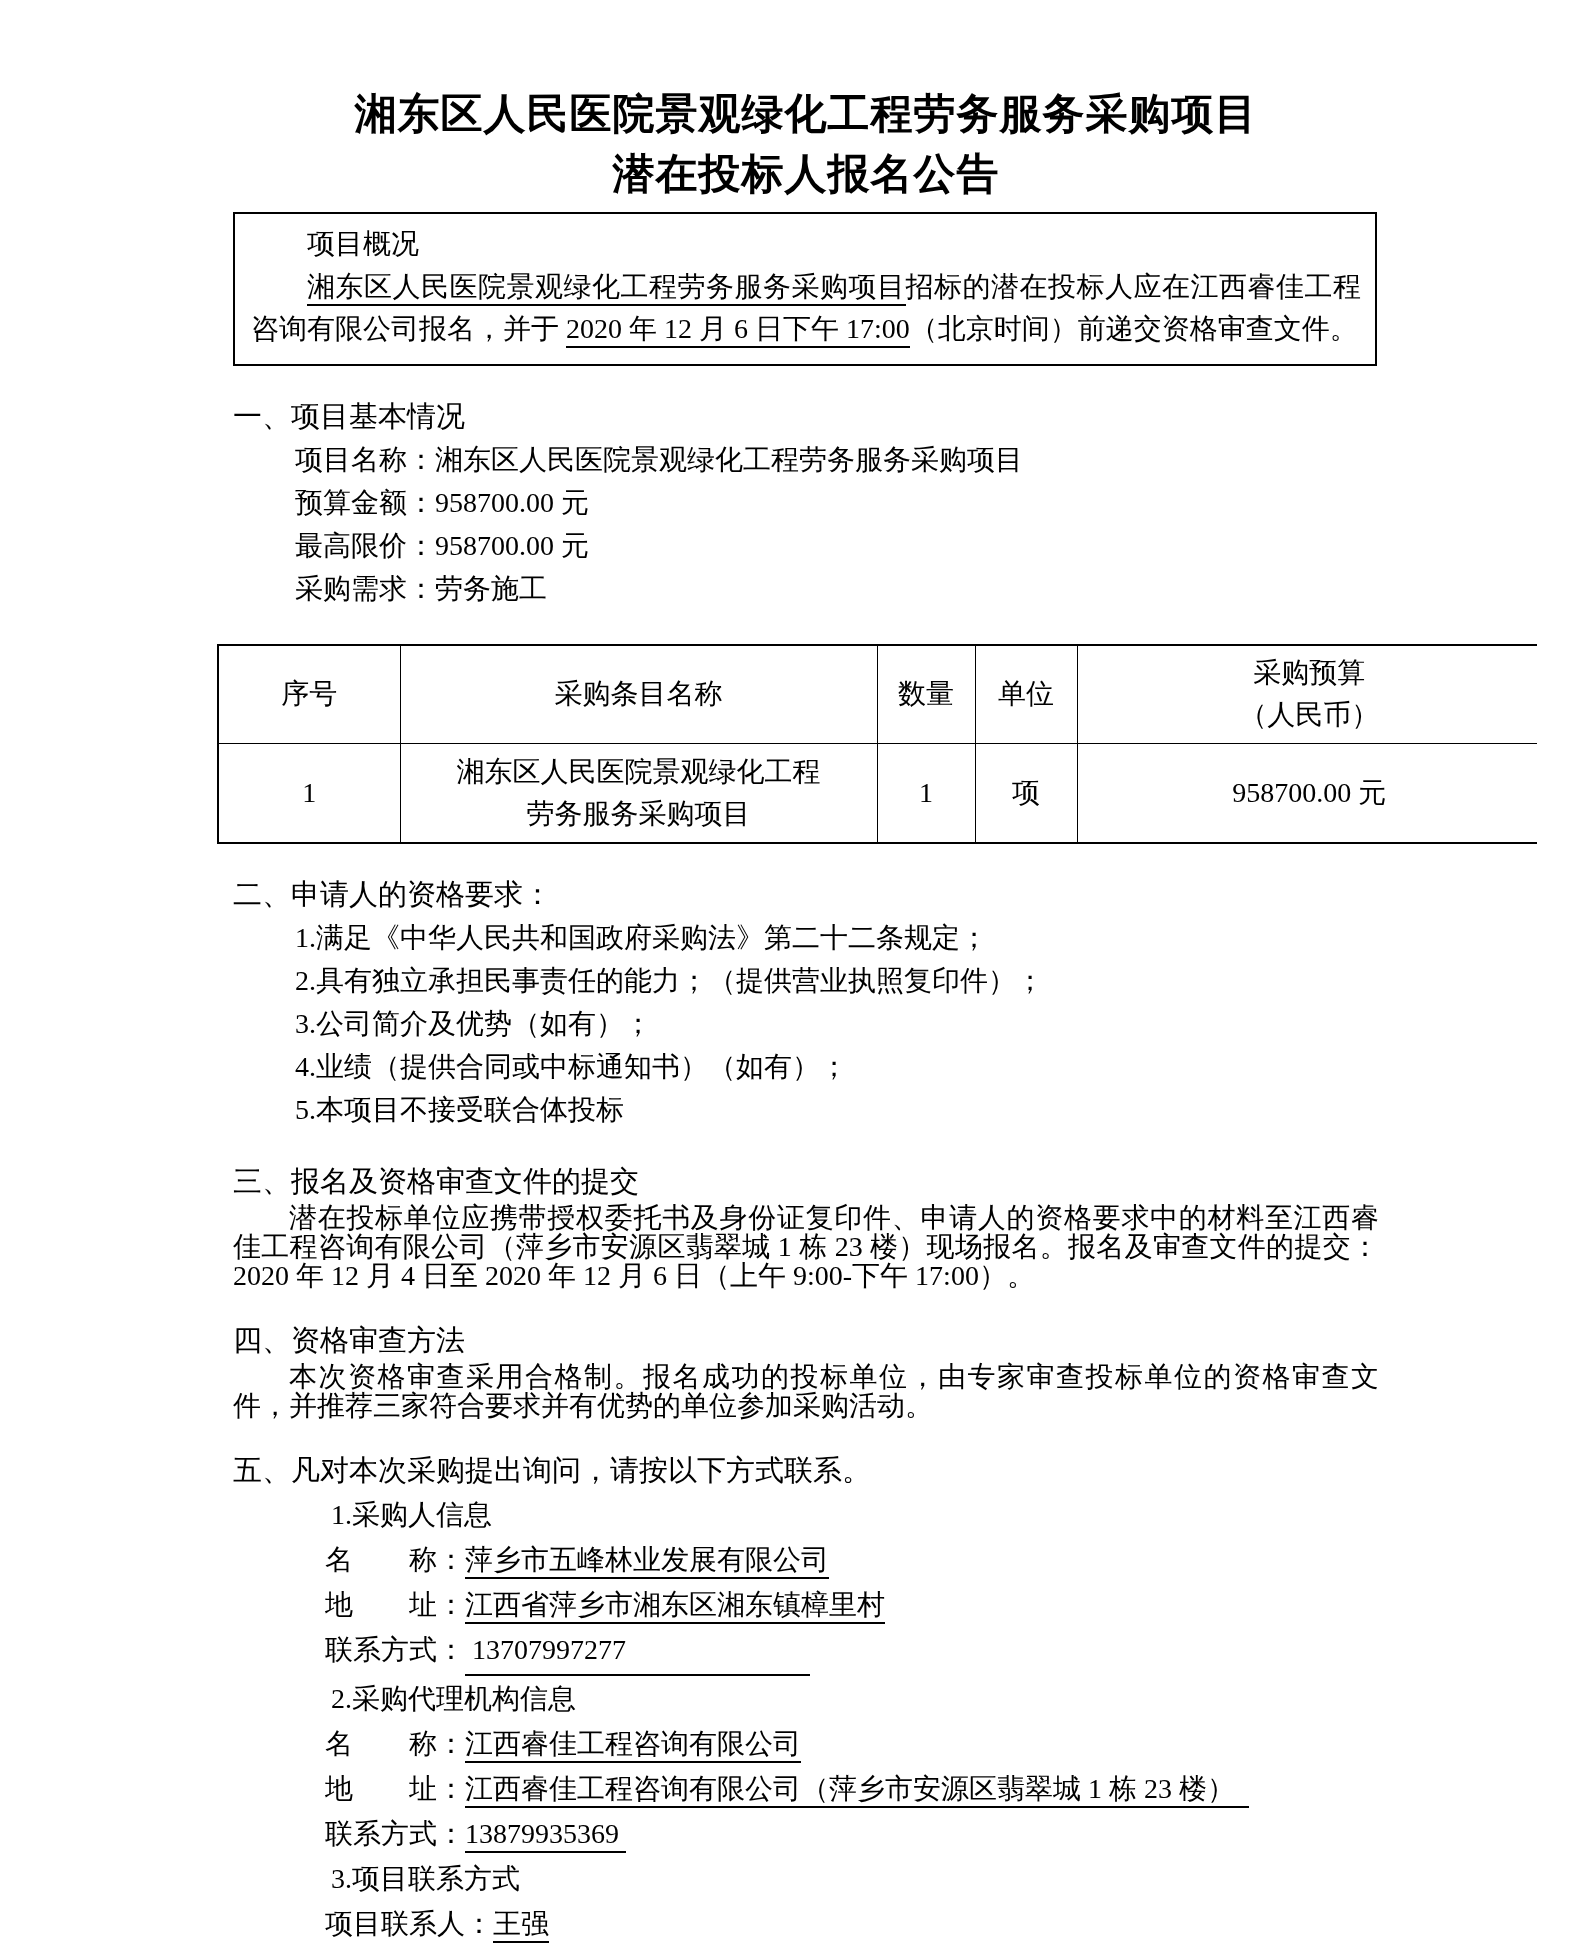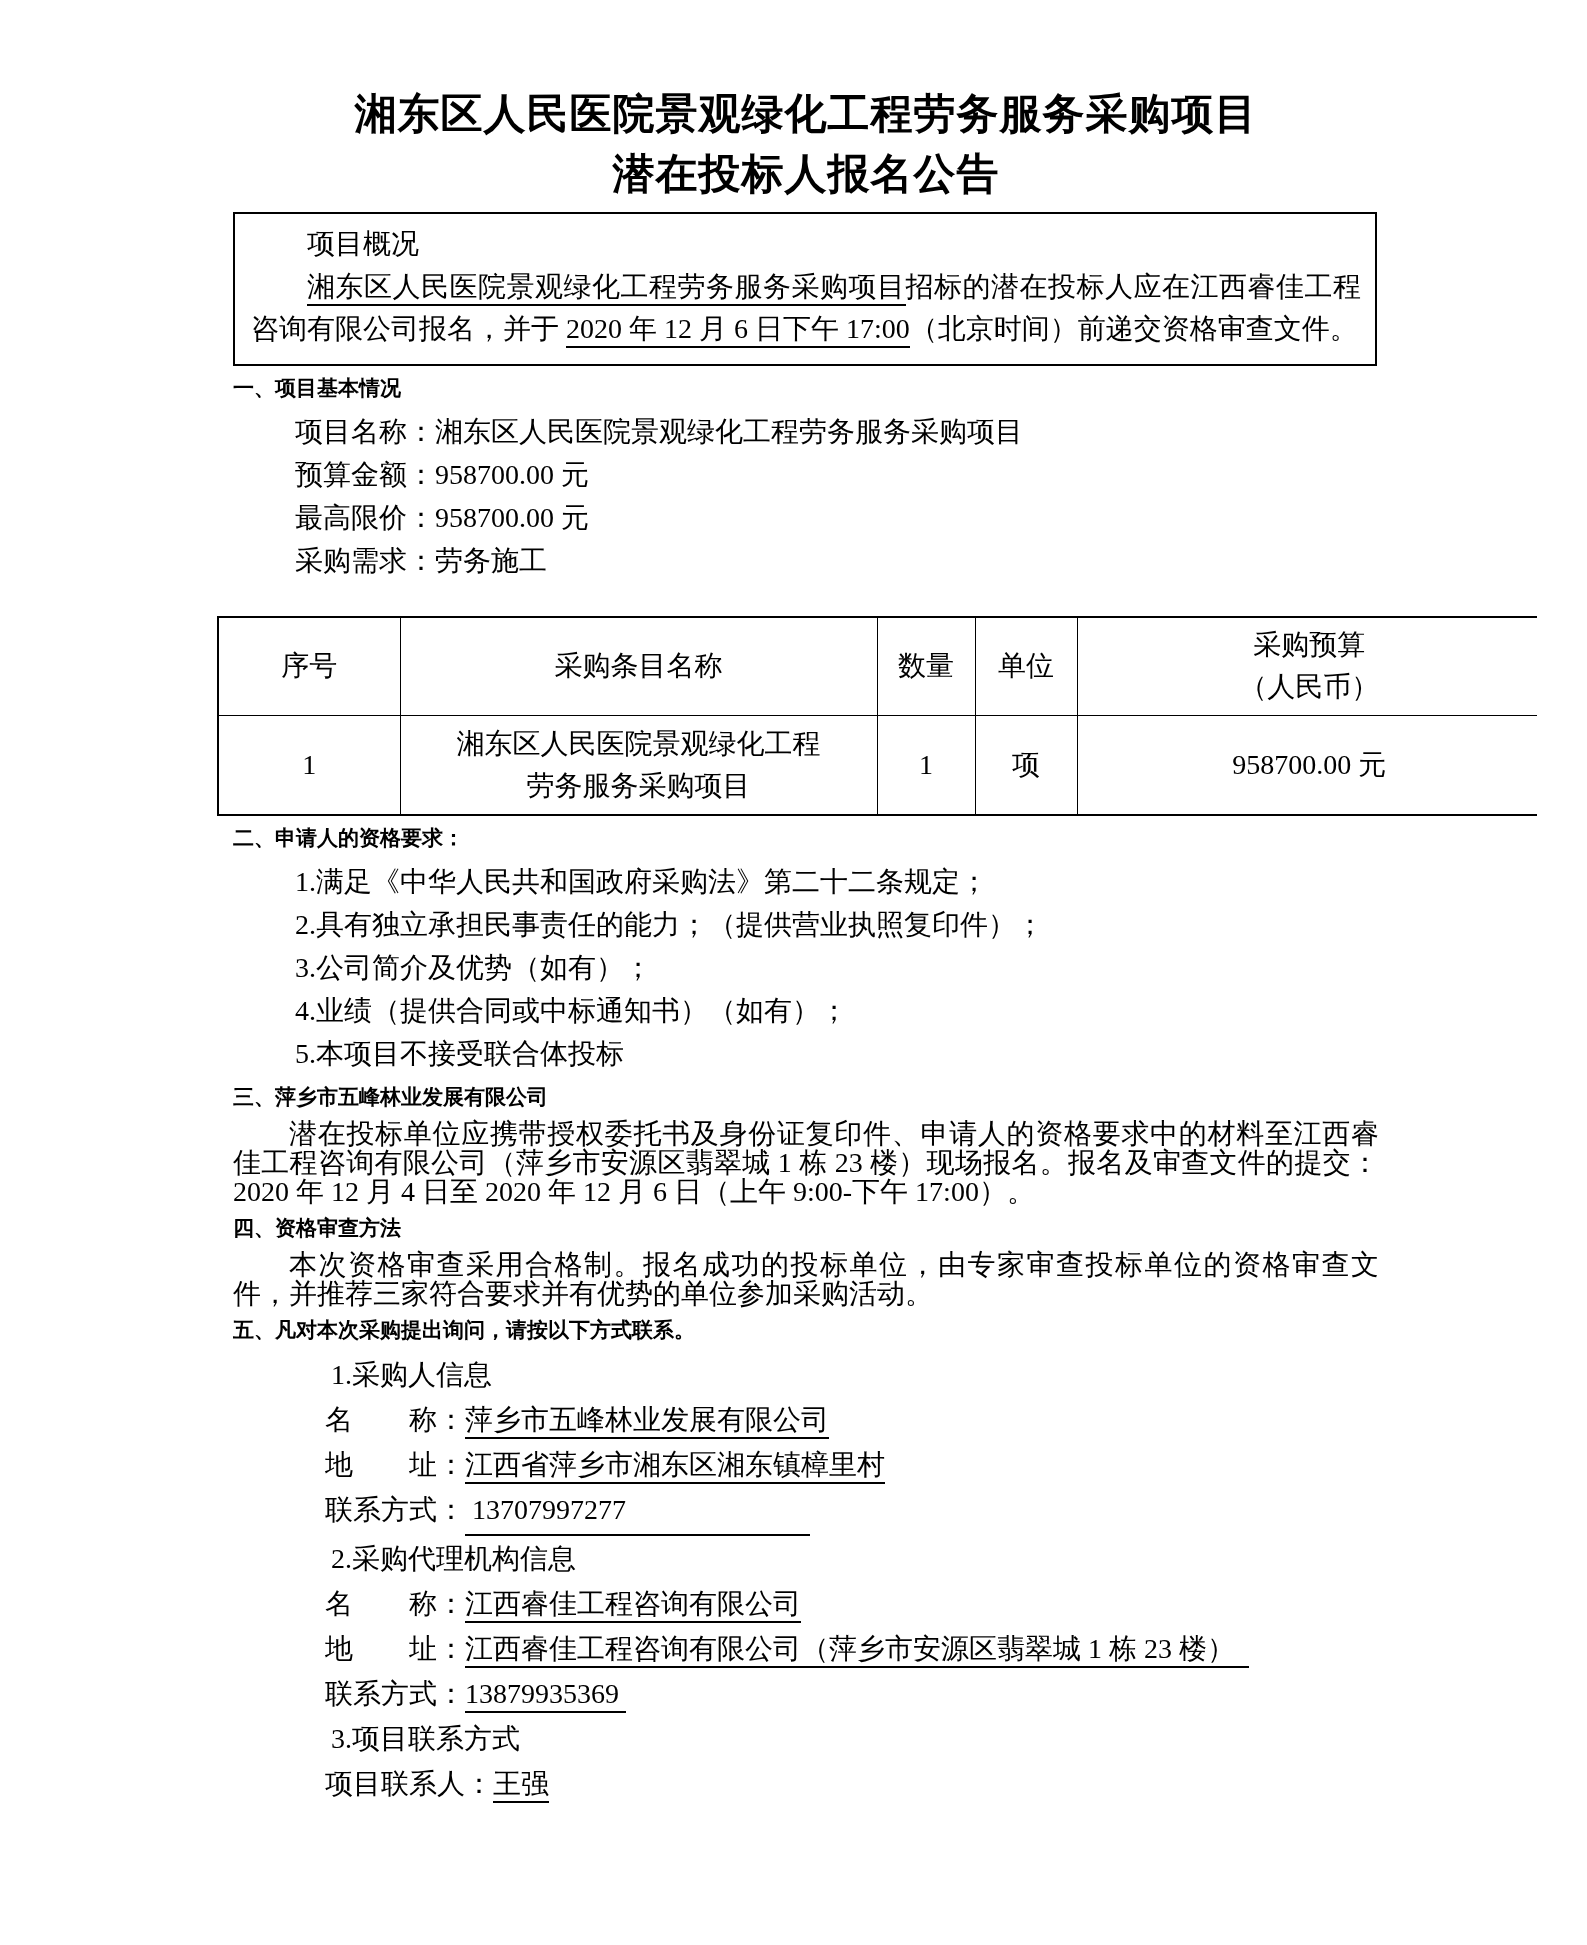--- a/index.html
+++ b/index.html
@@ -40,24 +40,24 @@
   }
   .overview-para {
     margin: 0;
     text-indent: 2em;
     text-align: justify;
     line-height: 42px;
   }
   
   .sec-heading {
     font-family: "Liberation Sans", "DejaVu Sans", sans-serif;
-    font-weight: bold;
-    font-size: 21px;
+    font-weight: normal;
+    font-size: 29px;
     line-height: 44px;
-    margin-top: 0;
+    margin-top: 28px;
   }
   
   .item {
     padding-left: 62px;
     line-height: 43px;
   }
   
   table.data-table {
     border-collapse: collapse;
     table-layout: fixed;
@@ -166,21 +166,21 @@
       </tbody>
     </table>
 
     <div class="sec-heading">二、申请人的资格要求：</div>
     <div class="item">1.满足《中华人民共和国政府采购法》第二十二条规定；</div>
     <div class="item">2.具有独立承担民事责任的能力；（提供营业执照复印件）；</div>
     <div class="item">3.公司简介及优势（如有）；</div>
     <div class="item">4.业绩（提供合同或中标通知书）（如有）；</div>
     <div class="item">5.本项目不接受联合体投标</div>
 
-    <div class="sec-heading">三、萍乡市五峰林业发展有限公司</div>
+    <div class="sec-heading">三、报名及资格审查文件的提交</div>
     <p class="para">潜在投标单位应携带授权委托书及身份证复印件、申请人的资格要求中的材料至江西睿佳工程咨询有限公司（萍乡市安源区翡翠城 1 栋 23 楼）现场报名。报名及审查文件的提交：2020 年 12 月 4 日至 2020 年 12 月 6 日（上午 9:00-下午 17:00）。</p>
 
     <div class="sec-heading">四、资格审查方法</div>
     <p class="para">本次资格审查采用合格制。报名成功的投标单位，由专家审查投标单位的资格审查文件，并推荐三家符合要求并有优势的单位参加采购活动。</p>
 
     <div class="sec-heading">五、凡对本次采购提出询问，请按以下方式联系。</div>
 
     <div class="sub-heading">1.采购人信息</div>
     <div class="contact-row"><span>名　　称：</span><span class="u">萍乡市五峰林业发展有限公司</span></div>
     <div class="contact-row"><span>地　　址：</span><span class="u">江西省萍乡市湘东区湘东镇樟里村</span></div>

